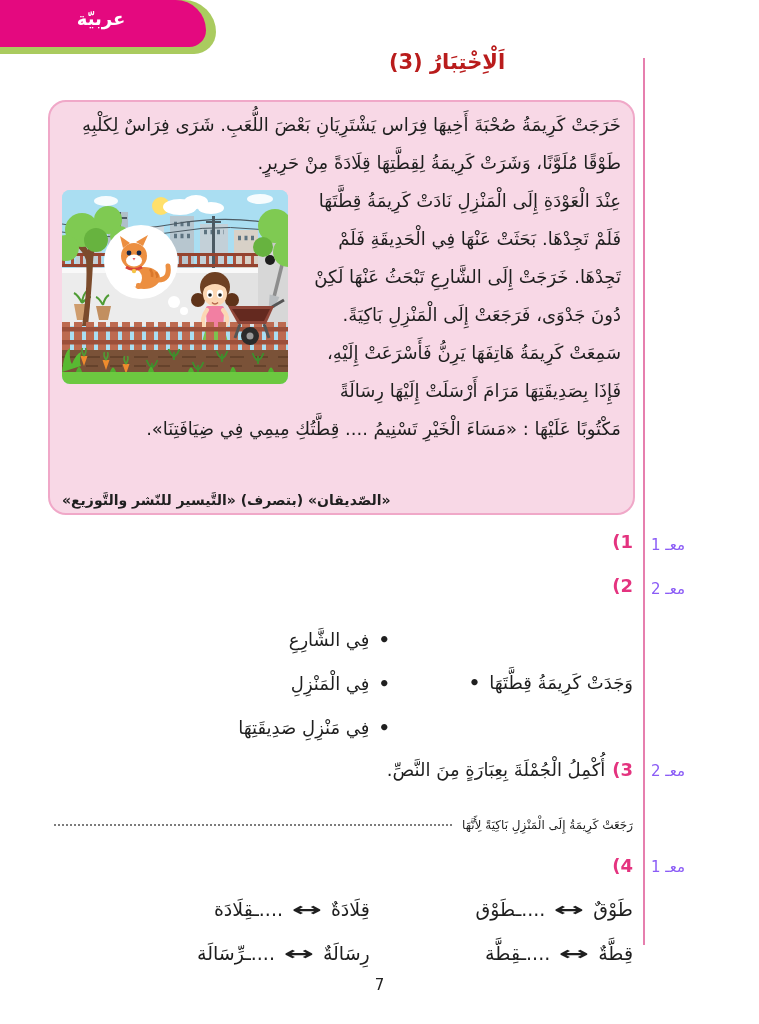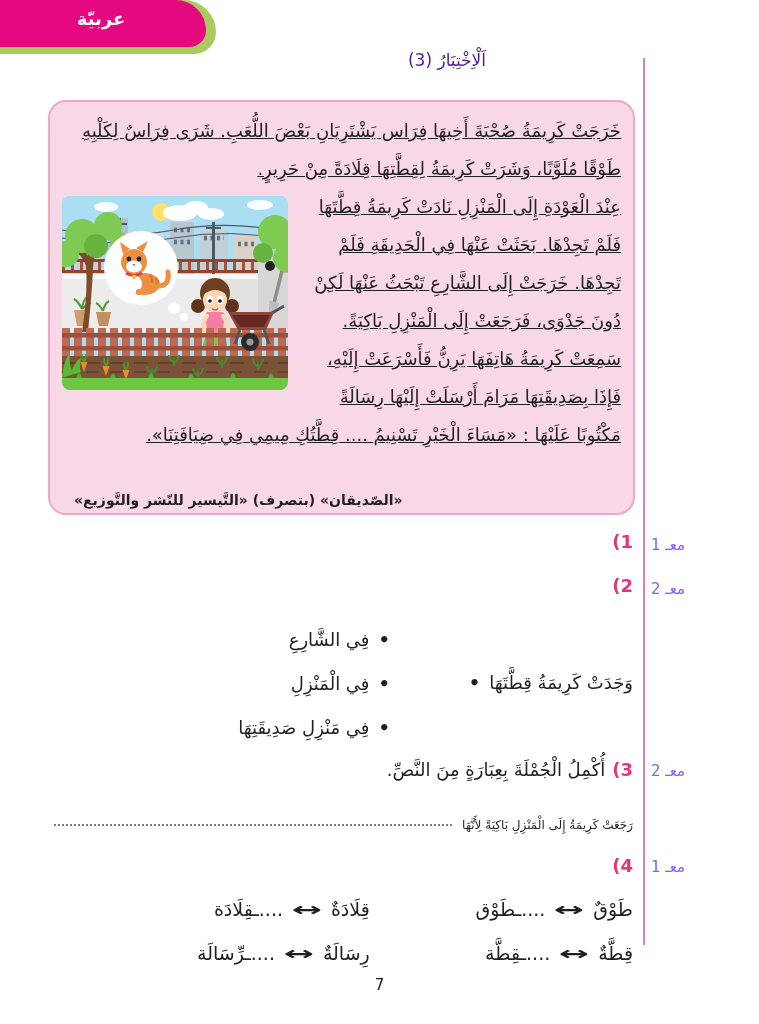--- a/index.html
+++ b/index.html
@@ -9,29 +9,29 @@
   }
   
   .tab-green{position:absolute;left:0;top:0;width:216px;height:54px;
     background:#aacb5f;border-radius:0 44px 30px 0;}
   .tab-pink{position:absolute;left:0;top:0;width:206px;height:47px;
     background:#e4097f;border-radius:0 40px 22px 0;}
   .tab-label{position:absolute;left:46px;top:8px;width:110px;text-align:center;
     color:#fff;font-size:18px;font-weight:bold;direction:rtl;}
   
   .page-title{position:absolute;left:327px;top:50px;width:240px;text-align:center;
-    color:#4c1d95;font-size:17px;font-weight:normal;direction:rtl;}
+    color:#b91c1c;font-size:21px;font-weight:bold;direction:rtl;}
   
   .story-box{position:absolute;left:48px;top:100px;width:587px;height:415px;
     background:#f8d8e6;border:2px solid #f0a8c8;border-radius:18px;
-    box-sizing:border-box;padding:10px 12px;direction:rtl;overflow:hidden;text-decoration:underline;}
+    box-sizing:border-box;padding:4px 12px;direction:rtl;overflow:hidden;}
   .story-box p{margin:0;font-size:18px;line-height:38px;text-align:right;}
   .illus{float:left;width:226px;height:194px;margin:8px 10px 8px 0;
     border-radius:8px;overflow:hidden;background:#aadef2;}
-  .attr-line{position:absolute;bottom:5px;left:24px;font-size:14px;font-weight:bold;
+  .attr-line{position:absolute;bottom:5px;left:12px;font-size:14px;font-weight:bold;
     direction:rtl;}
   
   .vrule{position:absolute;left:643px;top:58px;width:2px;height:887px;background:#e67fae;}
   .mnote{position:absolute;left:651px;width:62px;font-size:15px;color:#8b5cf6;
     direction:rtl;text-align:left;white-space:nowrap;}
   .qrow{position:absolute;left:48px;width:585px;direction:rtl;font-size:18px;
     display:flex;gap:7px;align-items:baseline;white-space:nowrap;}
   .qnum{color:#e4337f;font-weight:bold;direction:ltr;unicode-bidi:isolate;}
   .opt{position:absolute;left:160px;width:230px;direction:rtl;font-size:18px;
     display:flex;gap:9px;white-space:nowrap;}

